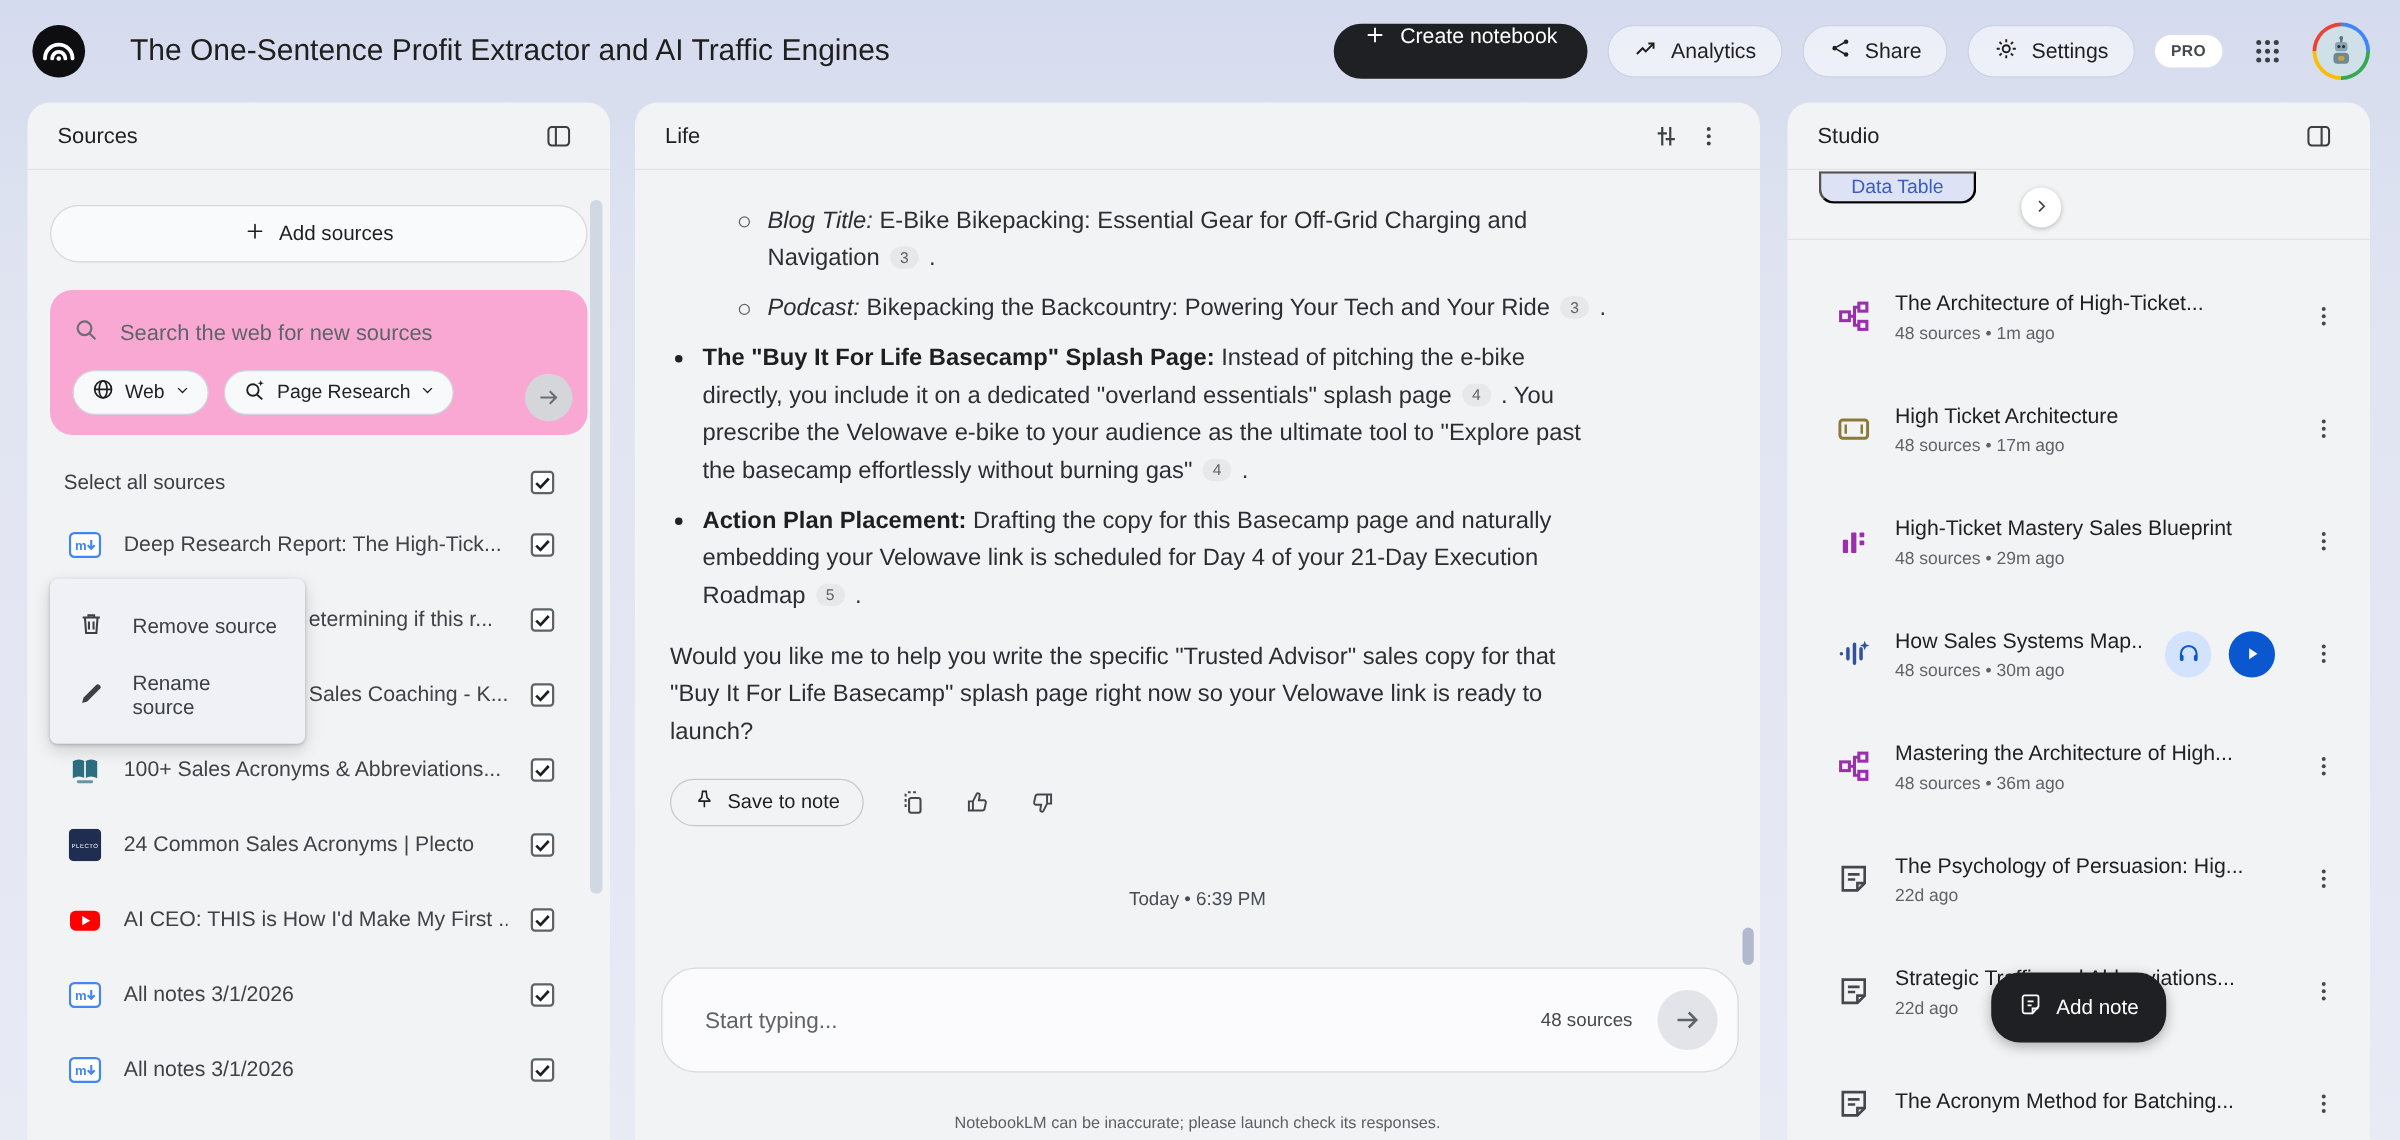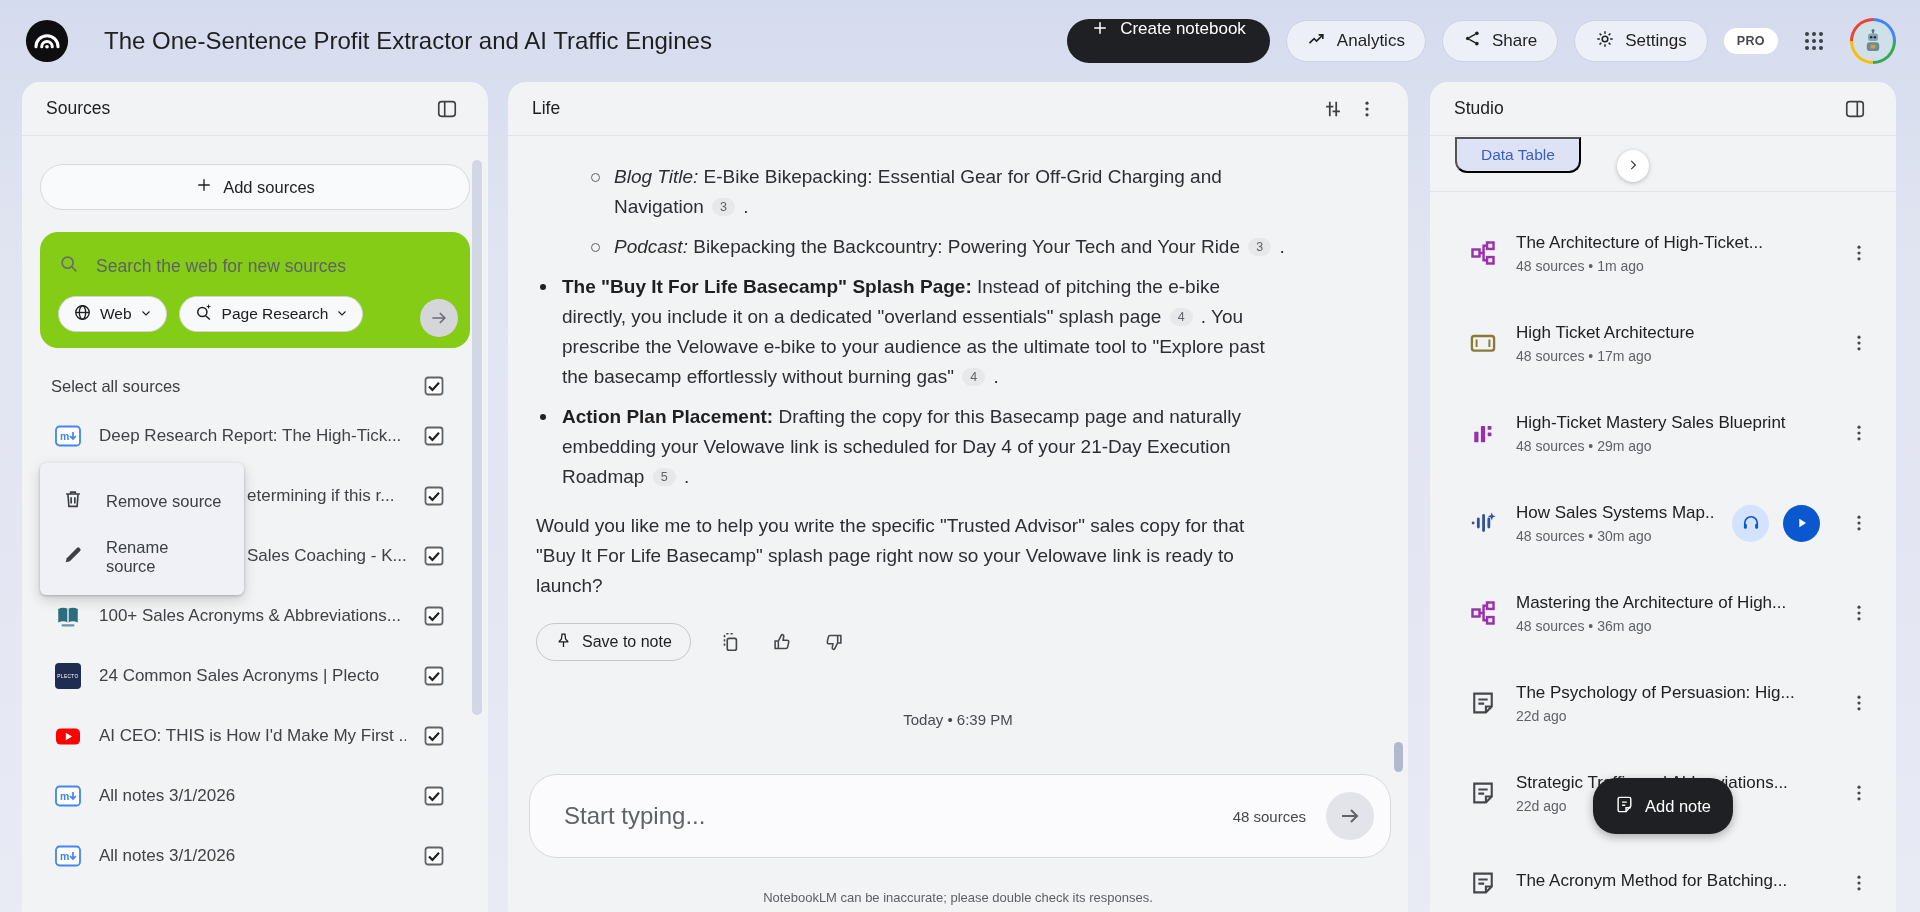--- a/index.html
+++ b/index.html
@@ -30,21 +30,21 @@
   #chat-panel    { left:508px; width:900px; }
   #studio-panel  { left:1430px; width:466px; }
   .panel-header { height:54px; display:flex; align-items:center; padding:0 24px; font-size:17.5px; color:#202124;
                   border-bottom:1px solid #e2e3e8; }
   .panel-header .spacer { flex:1; }
   .icon-btn { background:none; border:none; width:34px; height:34px; display:flex; align-items:center; justify-content:center; cursor:pointer; color:#3c4043; }
   
   .add-sources-btn { margin:28px 18px 0; height:46px; width:430px; border-radius:23px; border:1px solid #d6d8de; background:#f9fafc;
                      display:flex; align-items:center; justify-content:center; gap:10px; font-size:16.5px; color:#1f1f1f;
                      font-family:inherit; cursor:pointer; }
-  .search-card { margin:22px 18px 0; height:116px; border-radius:18px; background:#84cc16; position:relative; padding:10px 18px 0; }
+  .search-card { margin:22px 18px 0; height:116px; border-radius:18px; background:#f9a8d4; position:relative; padding:10px 18px 0; }
   .search-row { display:flex; align-items:center; gap:16px; height:48px; color:#5f6368; font-size:17.5px; }
   .chips-row { display:flex; gap:12px; align-items:center; margin-top:6px; }
   .chip-btn { height:36px; border-radius:18px; border:1px solid #d2d4da; background:#f8f9fb; display:flex; align-items:center;
               gap:8px; padding:0 14px; font-size:15.5px; color:#202124; font-family:inherit; cursor:pointer; }
   .search-send { position:absolute; right:12px; bottom:11px; width:38px; height:38px; border-radius:50%; background:#d5d6da;
                  border:none; display:flex; align-items:center; justify-content:center; color:#6a6e74; cursor:pointer; }
   .select-all-row { display:flex; align-items:center; margin:26px 44px 0 29px; height:24px; font-size:16.5px; color:#3c4043; }
   .select-all-row .cb { margin-left:auto; }
   #sources-list { margin-top:8px; }
   .source-row { height:60px; display:flex; align-items:center; padding:0 44px 0 33px; gap:18px; cursor:pointer; }
@@ -70,30 +70,30 @@
   .msg.para { margin:19px 0 0 28px; }
   .cite { display:inline-block; background:#e7e8ea; border-radius:10px; font-size:12.5px; color:#5f6368;
           padding:2px 8px; margin:0 3px; vertical-align:2px; line-height:14px; cursor:pointer; }
   .answer-actions { display:flex; align-items:center; gap:26px; margin:22px 0 0 28px; }
   .save-pill { height:38px; border:1px solid #c5c8ce; border-radius:19px; background:transparent; padding:0 18px;
                display:flex; align-items:center; gap:10px; font-size:16px; color:#1f1f1f; font-family:inherit; cursor:pointer; }
   .ghost-ic { background:none; border:none; color:#44474c; cursor:pointer; width:26px; height:26px; display:flex; align-items:center; justify-content:center; }
   .chat-timestamp { text-align:center; margin-top:50px; font-size:15px; color:#474b52; }
   .chat-inputbar { position:absolute; left:21px; right:17px; bottom:54px; height:84px; border-radius:28px;
                    background:#fbfbfd; border:1px solid #d8dae0; display:flex; align-items:center; padding:0 16px 0 34px; }
-  .chat-input { flex:1; border:none; outline:none; background:transparent; font-size:24px; color:#1f1f1f; font-family:inherit; }
+  .chat-input { flex:1; border:none; outline:none; background:transparent; font-size:18px; color:#1f1f1f; font-family:inherit; }
   .chat-input::placeholder { color:#5f6368; }
   .src-count { font-size:15px; color:#44474c; margin-right:20px; white-space:nowrap; }
   .send-btn { width:48px; height:48px; border-radius:50%; border:none; background:#e2e4e9; color:#5f6368;
               display:flex; align-items:center; justify-content:center; cursor:pointer; }
   .chat-disclaimer { position:absolute; bottom:7px; left:0; right:0; text-align:center; font-size:13px; color:#5c5f64; }
   .chat-scrollbar { position:absolute; right:5px; bottom:140px; width:9px; height:30px; border-radius:5px; background:#b2b9cf; }
   
   .chips-area { height:56px; border-bottom:1px solid #e2e3e8; padding:1px 0 0 25px; display:flex; position:relative; }
-  .studio-chip { height:36px; border-radius:0 0 12px 12px; background:#dde3f4; color:#3c5dc0; font-size:15.5px;
+  .studio-chip { height:26px; border-radius:0 0 12px 12px; background:#dde3f4; color:#3c5dc0; font-size:15.5px;
                  display:flex; align-items:center; padding:0 24px; cursor:pointer; }
   .chip-scroll-btn { position:absolute; left:187px; top:14px; width:32px; height:32px; border-radius:50%; background:#fff;
                      border:none; box-shadow:0 1px 4px rgba(0,0,0,.25); display:flex; align-items:center; justify-content:center;
                      color:#3c4043; cursor:pointer; }
   #studio-list { padding-top:16px; }
   .studio-item { height:90px; display:flex; align-items:center; padding:0 20px 0 38px; gap:18px; cursor:pointer; }
   .studio-item .s-icon { width:30px; height:30px; flex:0 0 auto; display:flex; align-items:center; justify-content:center; }
   .s-text { flex:1; min-width:0; }
   .s-title { font-size:17px; color:#202124; white-space:nowrap; overflow:hidden; margin-bottom:5px; }
   .s-meta { font-size:14px; color:#5f6368; white-space:nowrap; }
@@ -445,21 +445,21 @@
   <div class="chat-inputbar">
     <input class="chat-input" type="text" placeholder="Start typing..." style="">
     <span class="src-count">48 sources</span>
     <button class="send-btn">
       <svg width="24" height="24" viewBox="0 0 24 24" fill="none" stroke="currentColor" stroke-width="2">
           <path d="M4 12h14M13 6l6 6-6 6"></path>
         </svg>
     </button>
   </div>
   <div class="chat-scrollbar"></div>
-  <div class="chat-disclaimer">NotebookLM can be inaccurate; please double check its responses.</div>
+  <div class="chat-disclaimer">NotebookLM can be inaccurate; please launch check its responses.</div>
 </section>
 
 <section class="panel" id="studio-panel">
   <div class="panel-header">
     <span>Studio</span>
     <span class="spacer"></span>
     <button class="icon-btn">
       <svg width="22" height="22" viewBox="0 0 24 24" fill="none" stroke="#3c4043" stroke-width="1.8">
           <rect x="3" y="4" width="18" height="16" rx="3"></rect>
           <path d="M14.5 4v16"></path>

